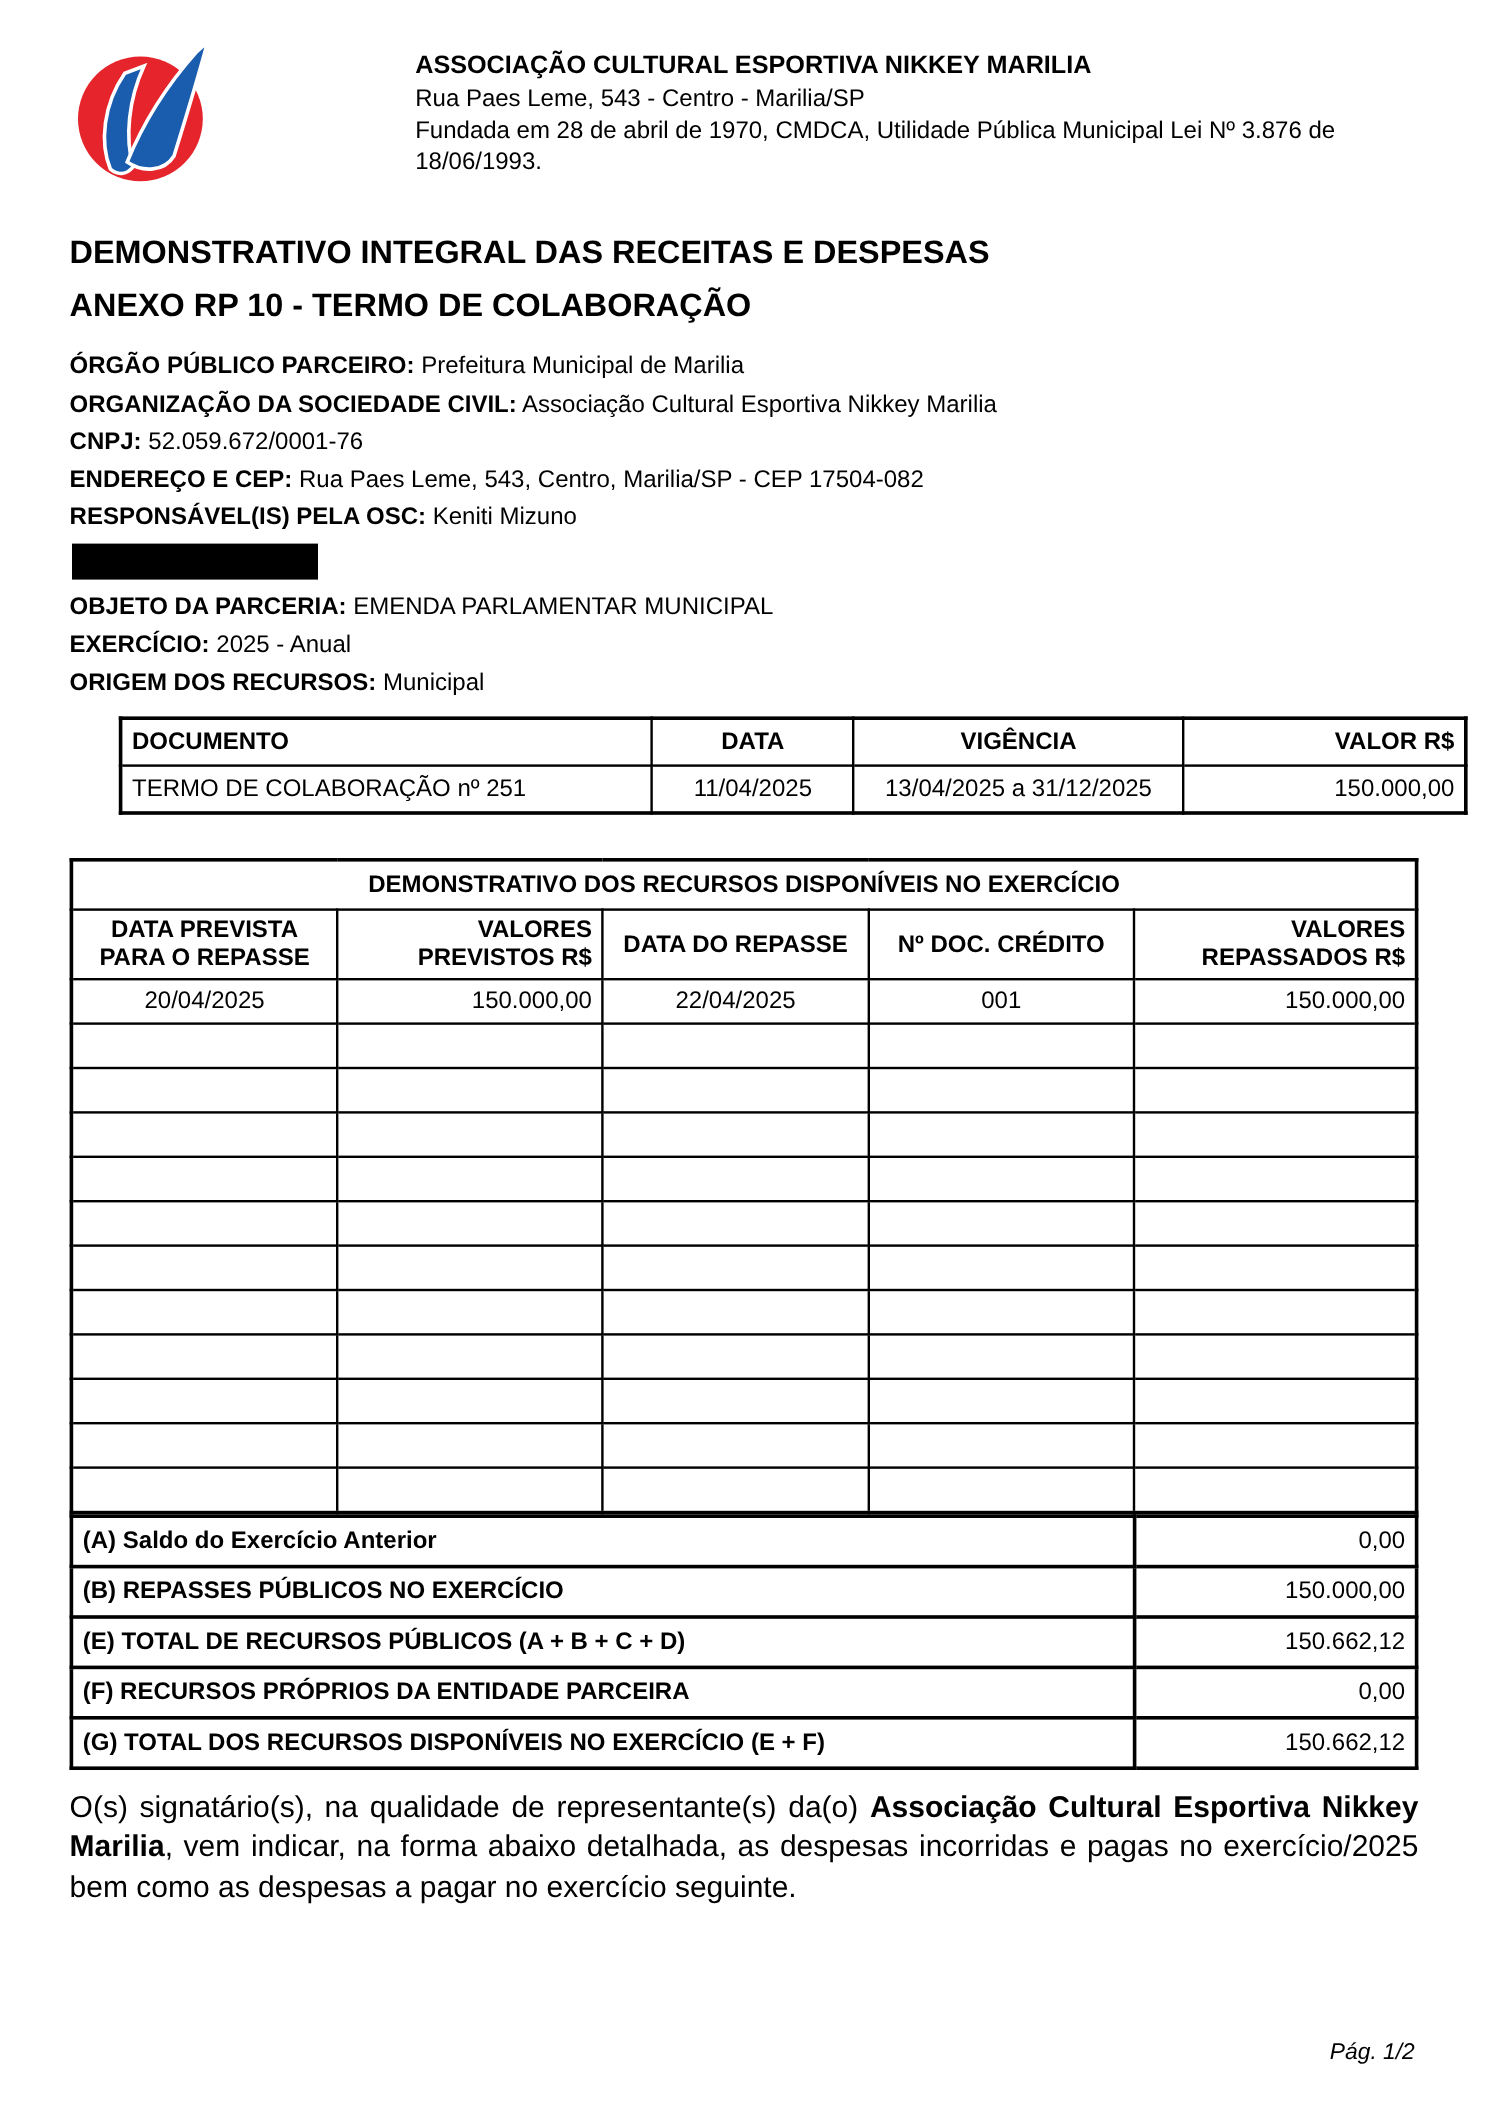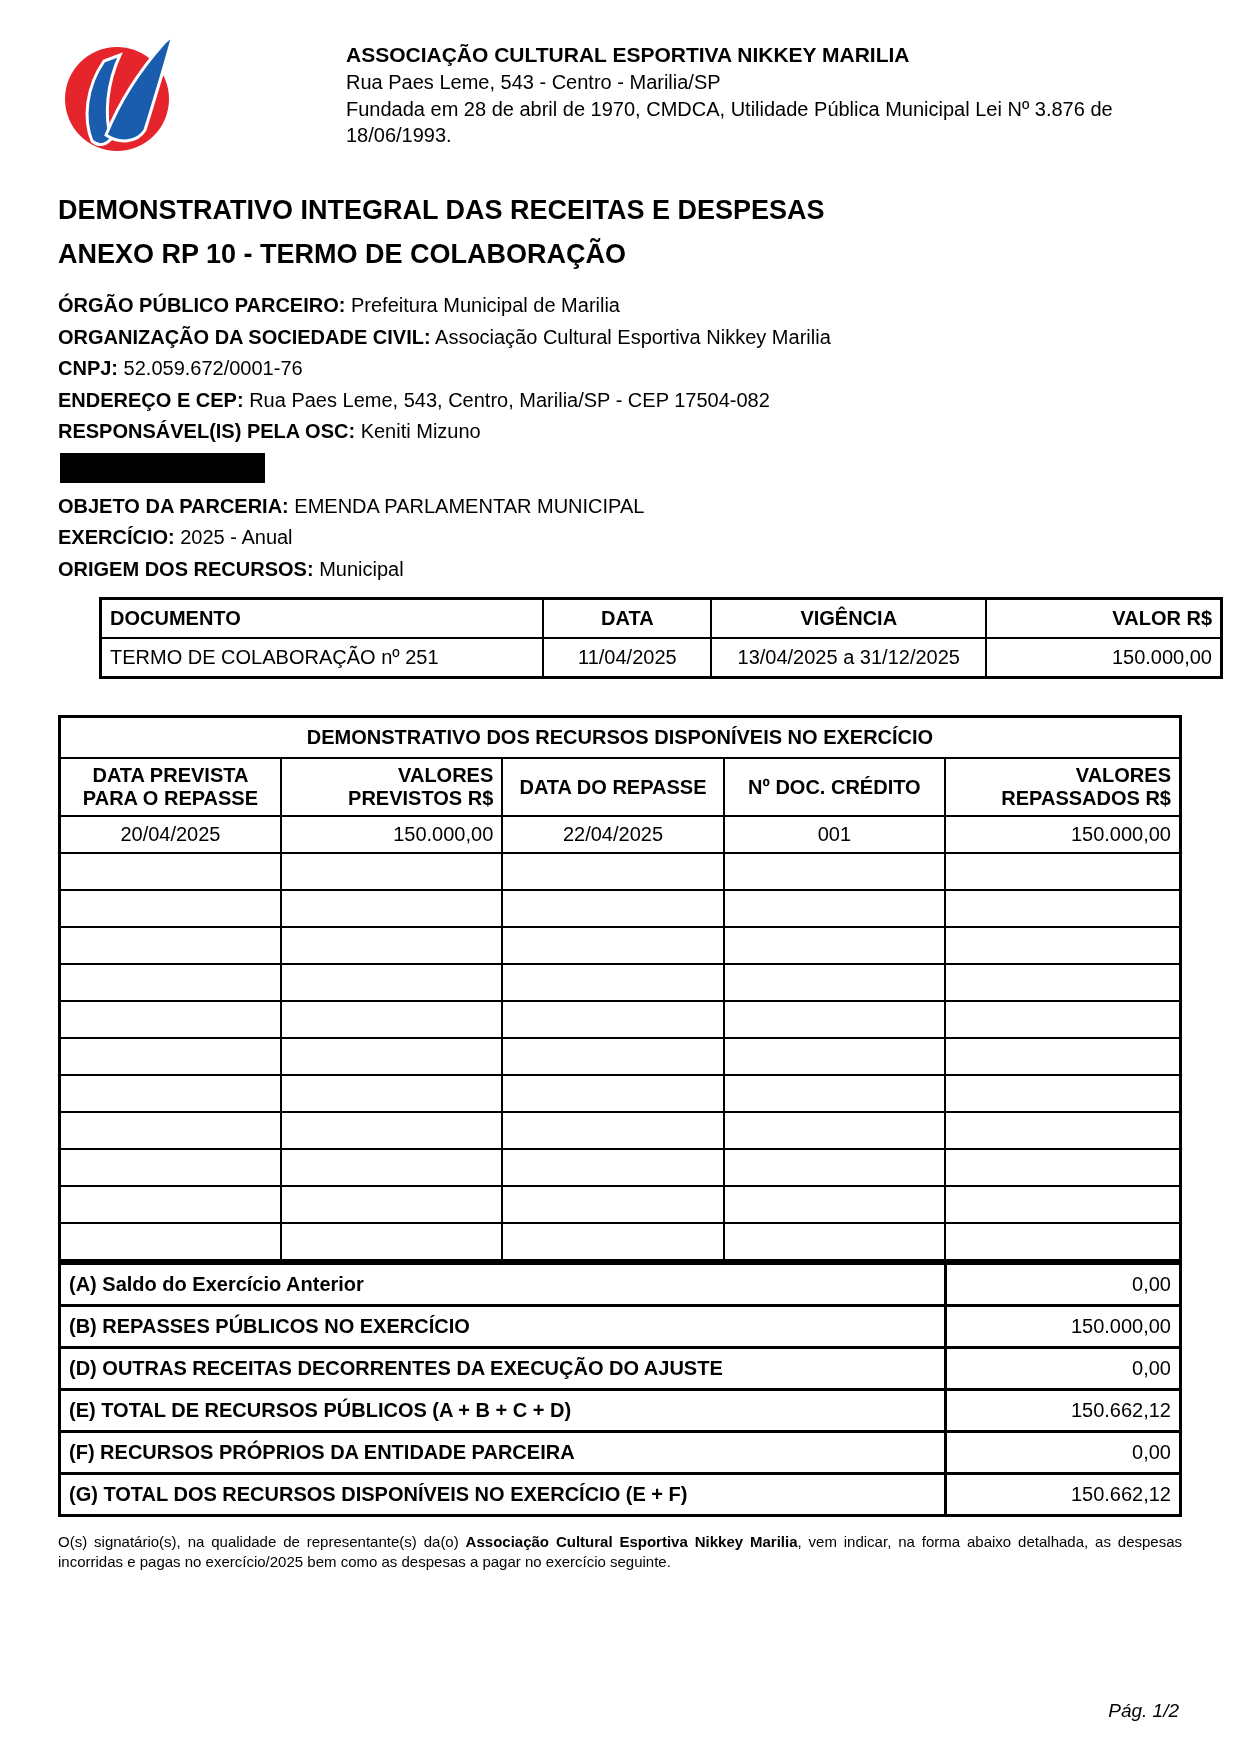--- a/index.html
+++ b/index.html
@@ -47,21 +47,21 @@
   .res-table { margin-top:36px; }
   .res-table .t2-title td { font-weight:bold; text-align:center; height:29px; }
   .res-table th { font-weight:bold; white-space:pre-line; line-height:1.15; height:46px; }
   .res-table td.data-cell, .res-table td.empty-cell { height:27px; padding-top:4px; padding-bottom:4px; }
 
   .sum-table td { border-width:3px; height:29px; }
   .sum-table .s-lbl { font-weight:bold; text-align:left; }
   .sum-table .s-val { text-align:right; }
 
   
-  .closing { margin-top:15px; font-size:15px; line-height:1.33; text-align:justify; }
+  .closing { margin-top:15px; font-size:25px; line-height:1.33; text-align:justify; }
 
   .footer { position:absolute; right:62px; top:1700px; font-size:19px; font-style:italic; }
 </style>
 </head>
 <body>
 
 <div class="page">
 
   <div class="hdr">
     <div class="logo">
@@ -261,24 +261,20 @@
     <tbody>
       <tr>
         <td class="s-lbl">(A) Saldo do Exercício Anterior</td>
         <td class="s-val">0,00</td>
       </tr>
       <tr>
         <td class="s-lbl">(B) REPASSES PÚBLICOS NO EXERCÍCIO</td>
         <td class="s-val">150.000,00</td>
       </tr>
       <tr>
-        <td class="s-lbl">(D) OUTRAS RECEITAS DECORRENTES DA EXECUÇÃO DO AJUSTE</td>
-        <td class="s-val">0,00</td>
-      </tr>
-      <tr>
         <td class="s-lbl">(E) TOTAL DE RECURSOS PÚBLICOS (A + B + C + D)</td>
         <td class="s-val">150.662,12</td>
       </tr>
       <tr>
         <td class="s-lbl">(F) RECURSOS PRÓPRIOS DA ENTIDADE PARCEIRA</td>
         <td class="s-val">0,00</td>
       </tr>
       <tr>
         <td class="s-lbl">(G) TOTAL DOS RECURSOS DISPONÍVEIS NO EXERCÍCIO (E + F)</td>
         <td class="s-val">150.662,12</td>

